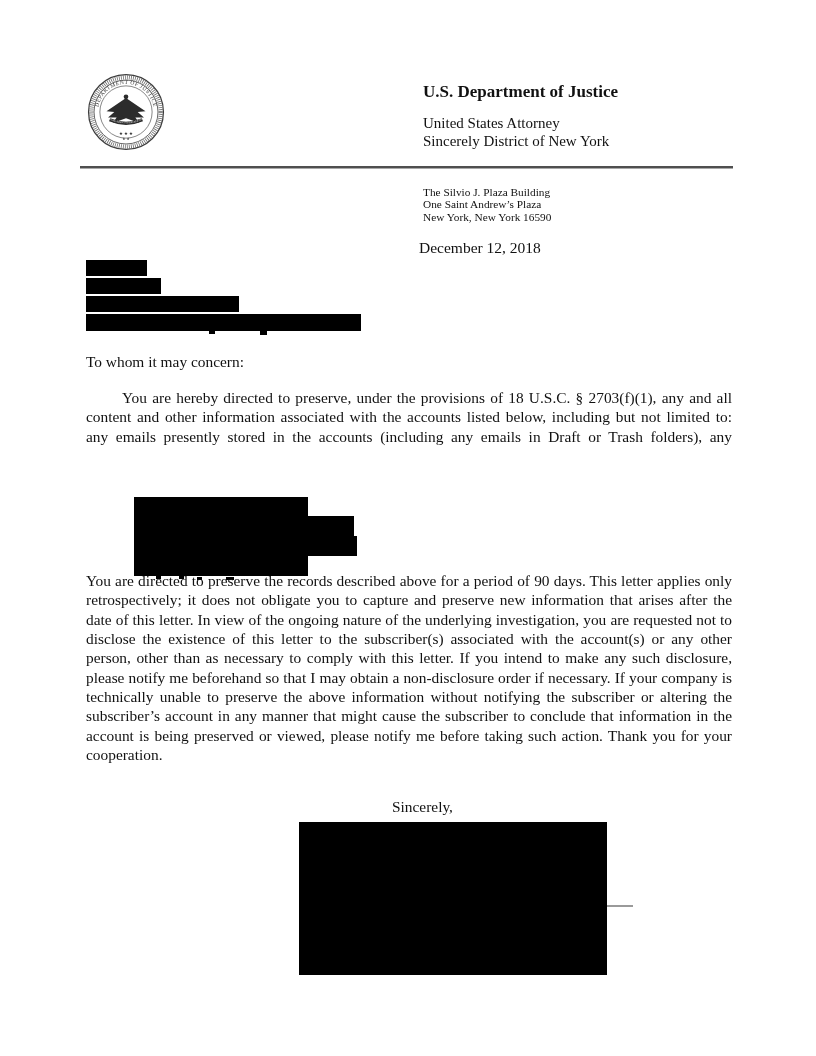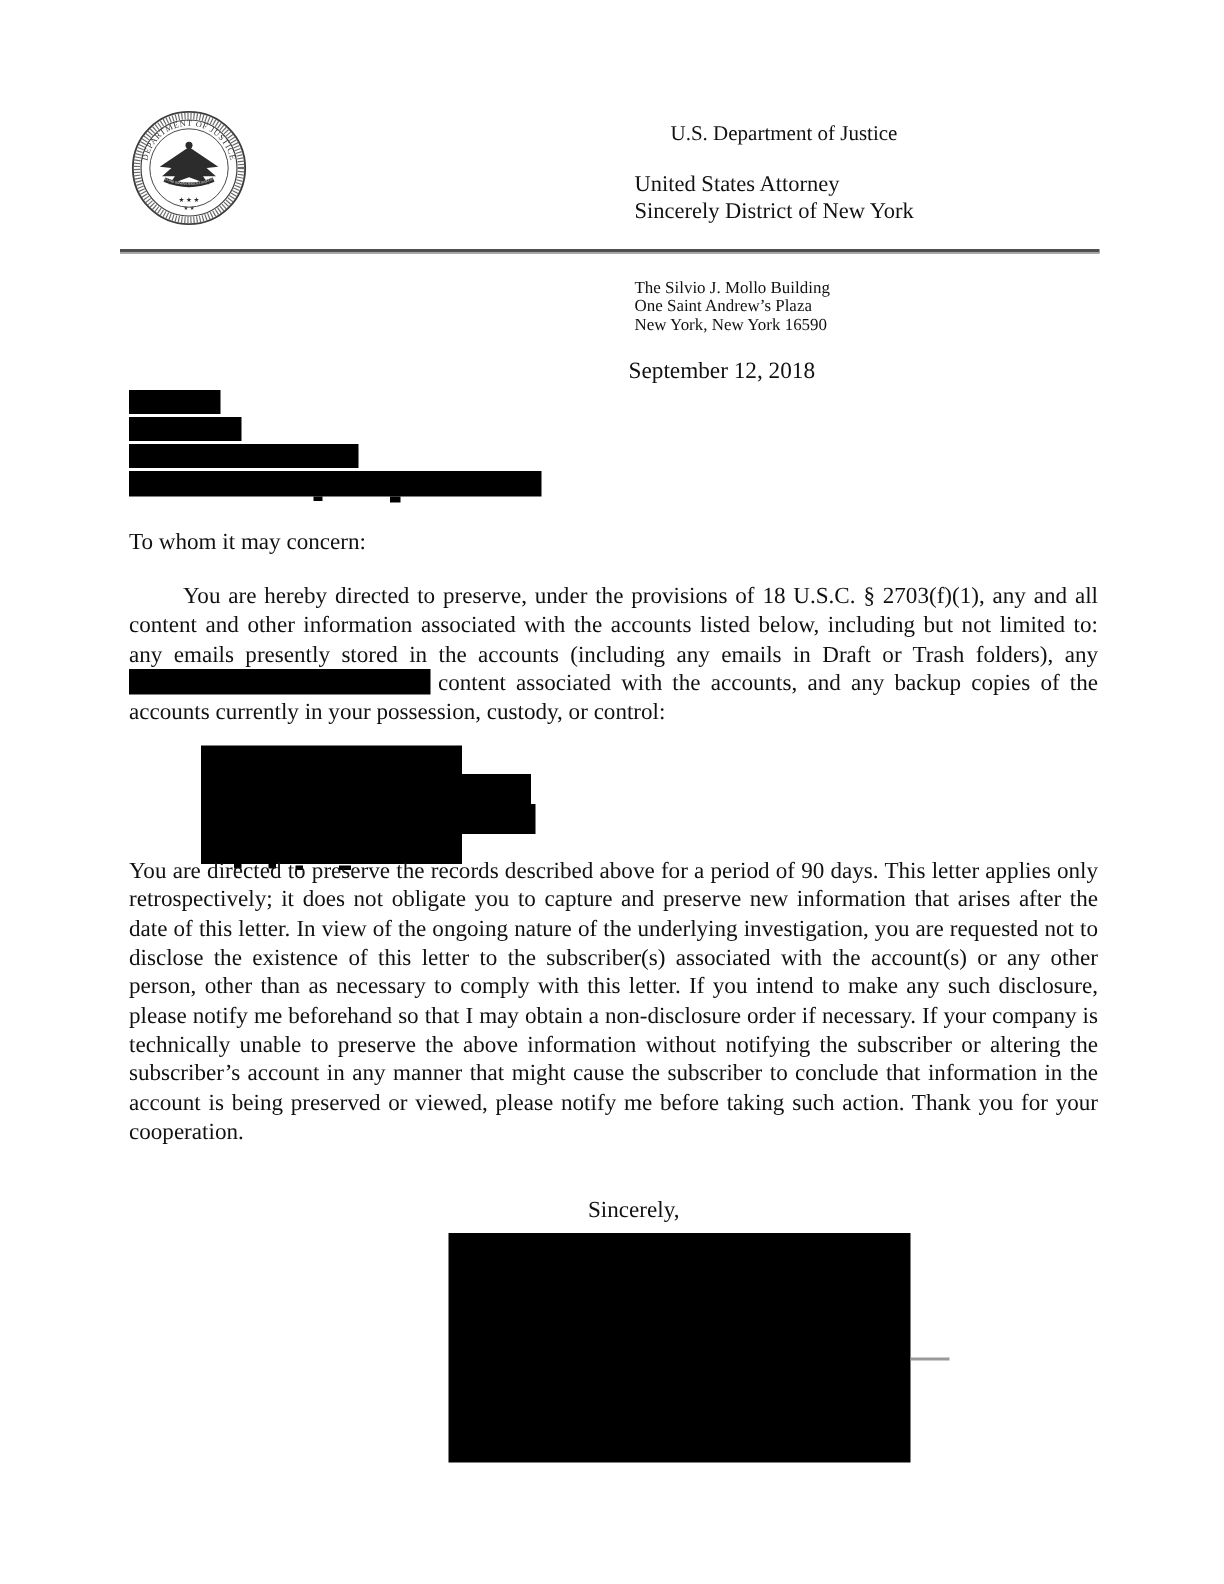--- a/index.html
+++ b/index.html
@@ -8,21 +8,21 @@
     width:816px;height:1056px;
     background:#ffffff;
     font-family:"Liberation Serif","DejaVu Serif",serif;
     color:#111;
     overflow:hidden;
   }
   
   .seal{position:absolute;left:87px;top:73px;width:78px;height:78px;}
   .agency-name{
     position:absolute;left:423px;top:82px;
-    font-size:14px;font-weight:normal;white-space:nowrap;margin-left:24px;
+    font-size:17px;font-weight:bold;white-space:nowrap;
   }
   .office-block{
     position:absolute;left:423px;top:115px;
     font-size:15px;line-height:17.5px;white-space:nowrap;
   }
   .rule{
     position:absolute;left:80px;top:166px;width:653px;height:2px;
     background:#4f4f4f;border-bottom:1px solid #a8a8a8;
   }
   .office-address{
@@ -93,40 +93,39 @@
 
   <div class="agency-name">U.S. Department of Justice</div>
   <div class="office-block">
     <div>United States Attorney</div>
     <div>Sincerely District of New York</div>
   </div>
 
   <div class="rule"></div>
 
   <div class="office-address">
-    <div>The Silvio J. Mollo Building</div>
+    <div>The Silvio J. Plaza Building</div>
     <div>One Saint Andrew’s Plaza</div>
     <div>New York, New York 16590</div>
   </div>
 
-  <div class="date-line">September 12, 2018</div>
+  <div class="date-line">December 12, 2018</div>
 
   <div>
     <div class="redact" style="left:86px;top:260px;width:61px;height:16px;"></div>
     <div class="redact" style="left:86px;top:278px;width:75px;height:16px;"></div>
     <div class="redact" style="left:86px;top:296px;width:153px;height:16px;"></div>
     <div class="redact" style="left:86px;top:314px;width:275px;height:17px;"></div>
     <div class="artifact" style="left:209px;top:331px;width:6px;height:3px;"></div>
     <div class="artifact" style="left:260px;top:331px;width:7px;height:4px;"></div>
   </div>
 
   <div class="salutation">To whom it may concern:</div>
 
   <div class="body-text para1a">You are hereby directed to preserve, under the provisions of 18 U.S.C. § 2703(f)(1), any and all content and other information associated with the accounts listed below, including but not limited to: any emails presently stored in the accounts (including any emails in Draft or Trash folders), any</div>
-  <div class="body-text para1b"><span class="redact-inline"></span><span>content associated with the accounts, and any backup copies of the accounts currently in your possession, custody, or control:</span></div>
 
   <div>
     <div class="redact" style="left:134px;top:497px;width:174px;height:20px;"></div>
     <div class="redact" style="left:134px;top:516px;width:220px;height:20px;"></div>
     <div class="redact" style="left:134px;top:536px;width:223px;height:20px;"></div>
     <div class="redact" style="left:134px;top:556px;width:174px;height:20px;"></div>
     <div class="artifact" style="left:156px;top:576px;width:5px;height:3px;"></div>
     <div class="artifact" style="left:179px;top:576px;width:5px;height:3px;"></div>
     <div class="artifact" style="left:197px;top:577px;width:5px;height:3px;"></div>
     <div class="artifact" style="left:226px;top:577px;width:8px;height:3px;"></div>

